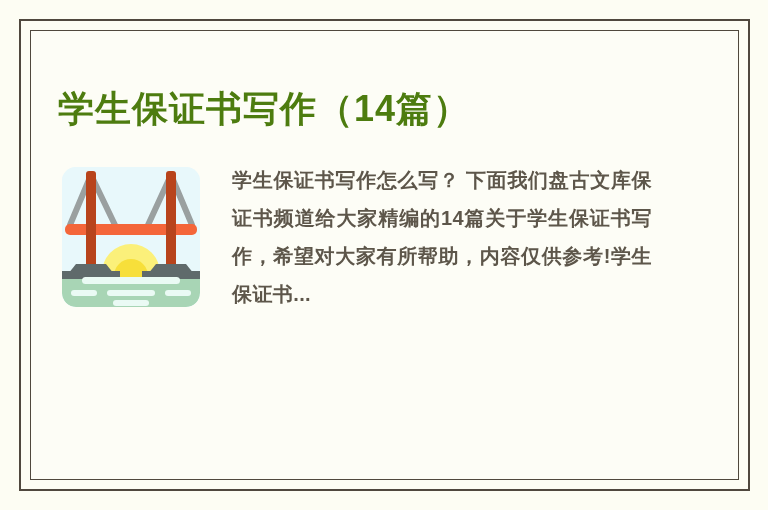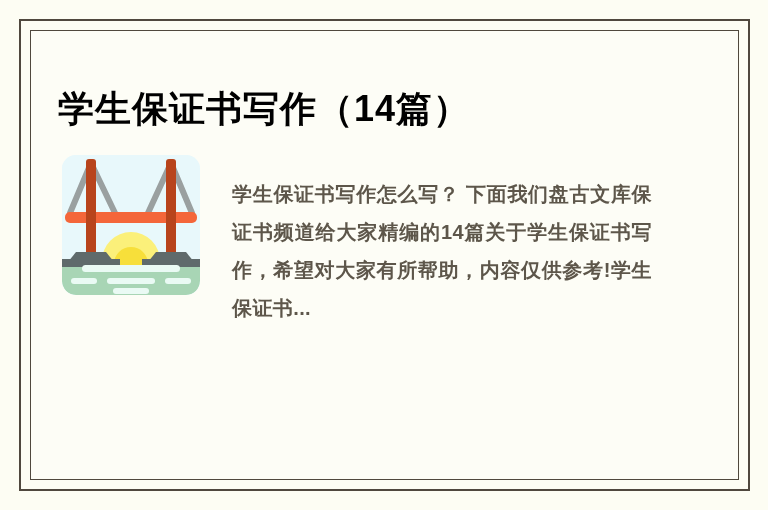--- a/index.html
+++ b/index.html
@@ -52,33 +52,33 @@
   }
 
   
   .title {
     position: absolute;
     left: 27px;
     top: 31px;
     font-size: 36px;
     line-height: 46px;
     letter-spacing: 1px;
-    color: #000000;
+    color: #4d7c0f;
     font-weight: 700;
     white-space: nowrap;
   }
 
   
   .row {
     position: absolute;
     left: 31px;
-    top: 124px;
+    top: 110px;
     width: 640px;
     display: flex;
-    align-items: flex-start;
+    align-items: center;
   }
 
   .thumb {
     position: relative;
     width: 138px;
     height: 140px;
     flex: 0 0 138px;
     border-radius: 14px;
     overflow: hidden;
     background: #e8f8fb;

